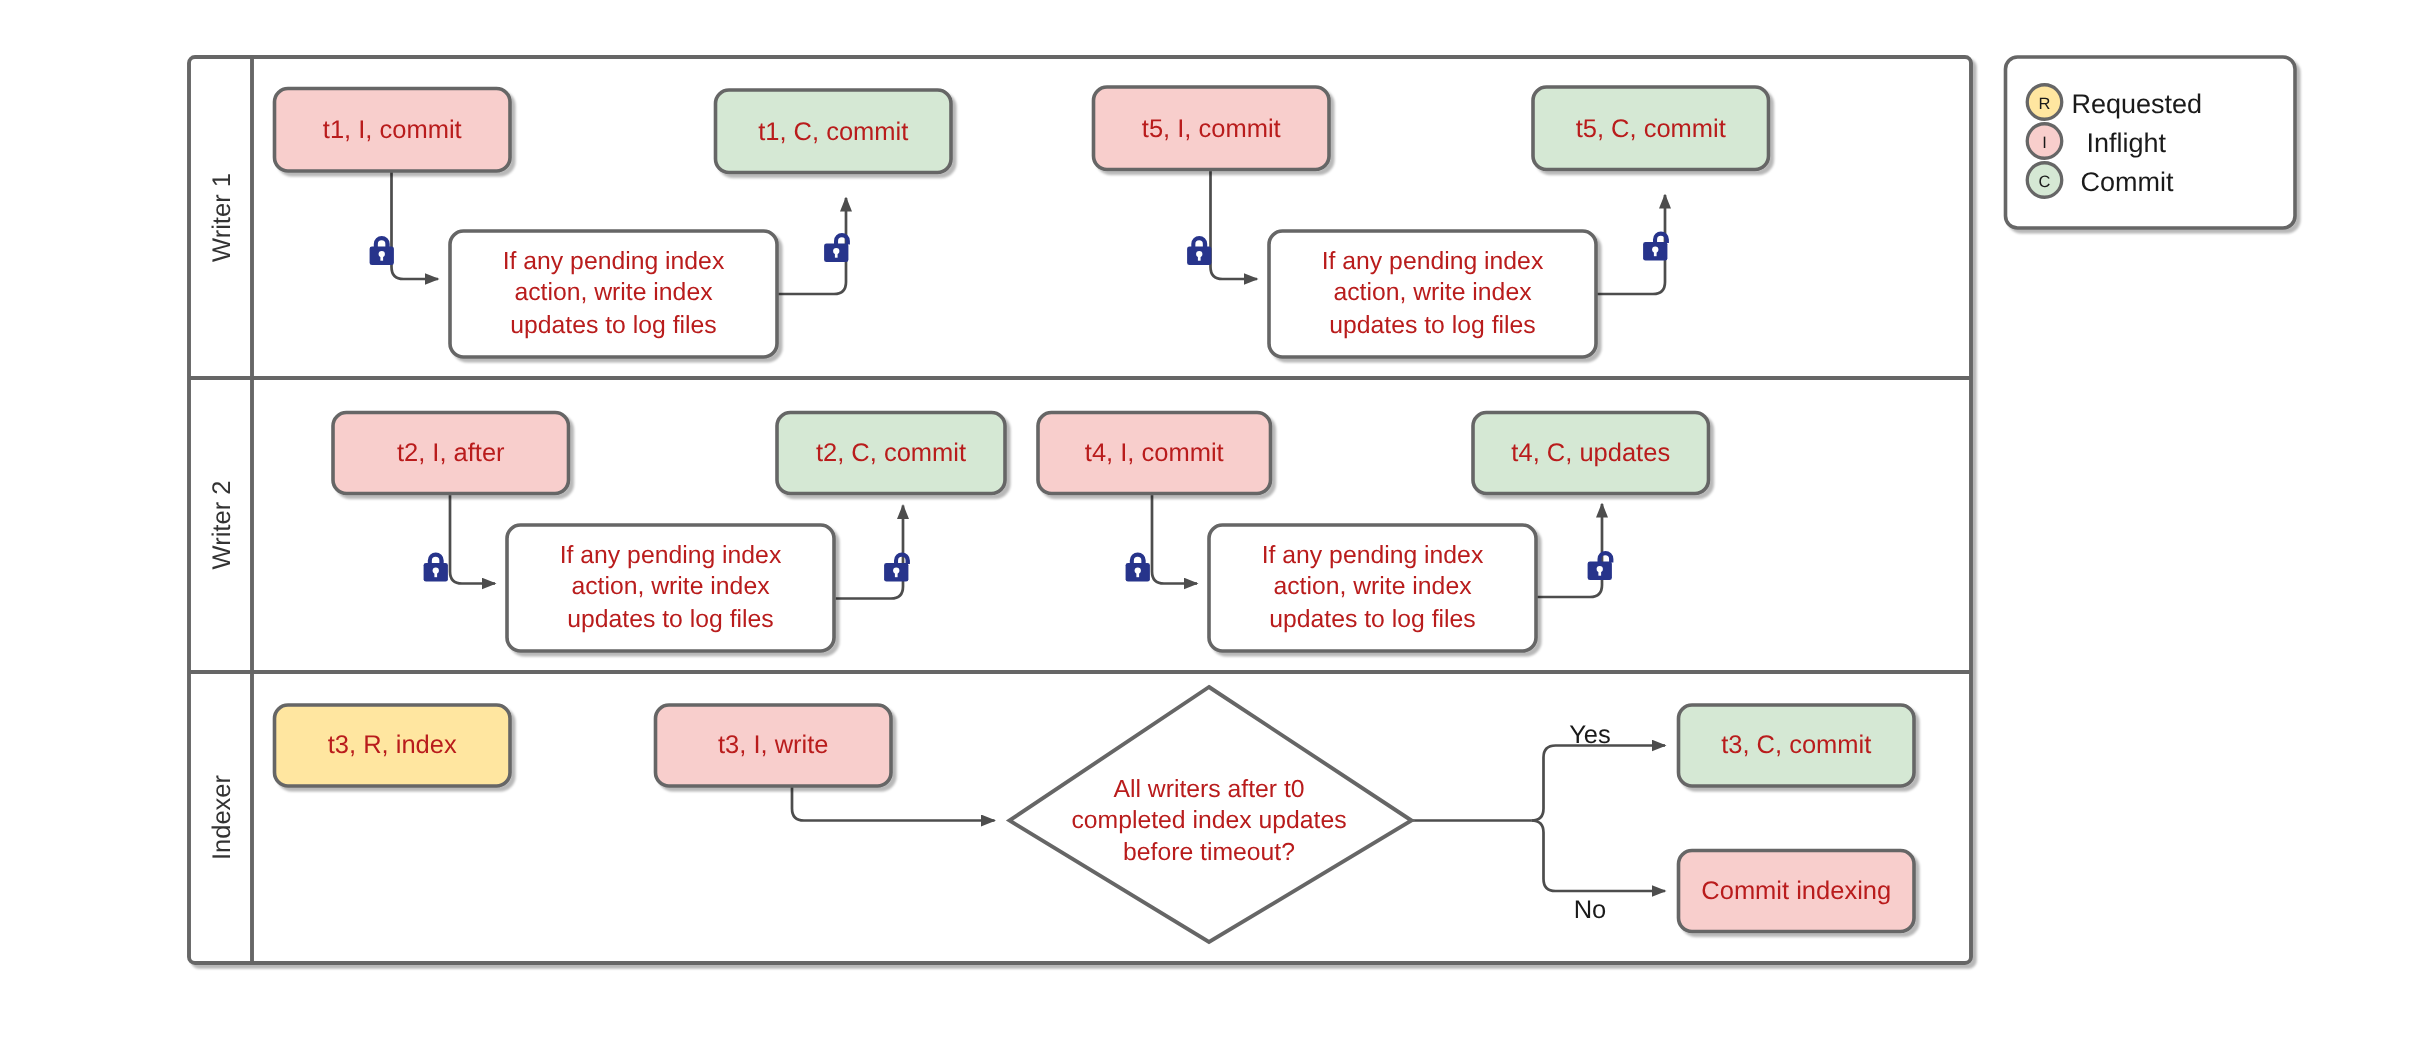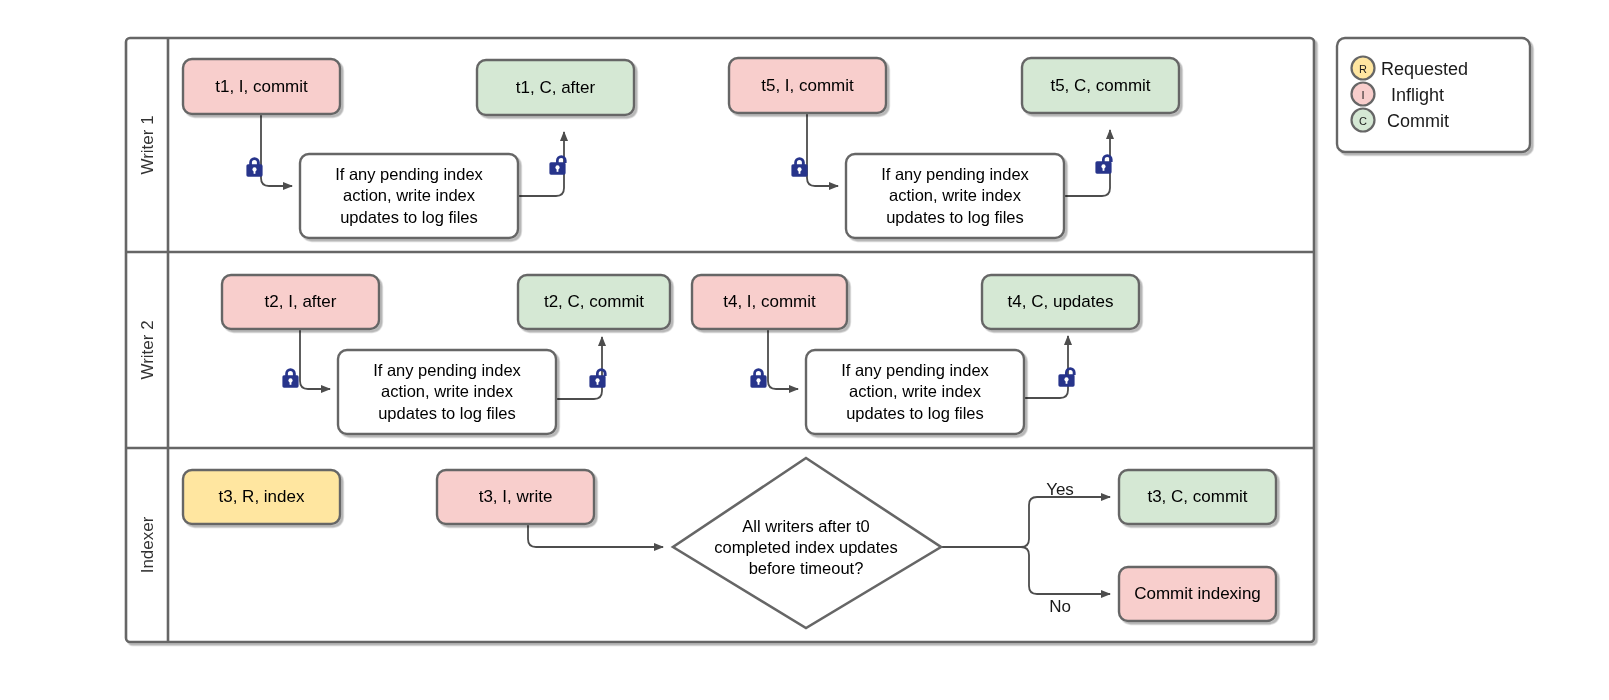--- a/index.html
+++ b/index.html
@@ -29,21 +29,21 @@
   
   .nodetext {
     width: 100%;
     height: 100%;
     display: flex;
     align-items: center;
     justify-content: center;
     text-align: center;
     font-family: "Liberation Sans", sans-serif;
     font-size: 17px;
-    color: #000000;
+    color: #b91c1c;
     line-height: 1.28;
     box-sizing: border-box;
     padding: 2px 6px;
     white-space: pre-line;
   }
   .nodetext.small { font-size: 16.5px; }
   .lanelabel {
     font-family: "Liberation Sans", sans-serif;
     font-size: 17px;
     fill: #333333;
@@ -102,21 +102,21 @@
     <g>
       <rect x="183" y="59" width="157" height="55" rx="9" ry="9" fill="#f8cecc" stroke="#666666" stroke-width="2.4" filter="url(#shadow)"></rect>
       <foreignObject x="183" y="59" width="157" height="55">
         <div xmlns="http://www.w3.org/1999/xhtml" class="nodetext">t1, I, commit</div>
       </foreignObject>
     </g>
 
     <g>
       <rect x="477" y="60" width="157" height="55" rx="9" ry="9" fill="#d5e8d4" stroke="#666666" stroke-width="2.4" filter="url(#shadow)"></rect>
       <foreignObject x="477" y="60" width="157" height="55">
-        <div xmlns="http://www.w3.org/1999/xhtml" class="nodetext">t1, C, after</div>
+        <div xmlns="http://www.w3.org/1999/xhtml" class="nodetext">t1, C, commit</div>
       </foreignObject>
     </g>
 
     <g>
       <rect x="729" y="58" width="157" height="55" rx="9" ry="9" fill="#f8cecc" stroke="#666666" stroke-width="2.4" filter="url(#shadow)"></rect>
       <foreignObject x="729" y="58" width="157" height="55">
         <div xmlns="http://www.w3.org/1999/xhtml" class="nodetext">t5, I, commit</div>
       </foreignObject>
     </g>
 

